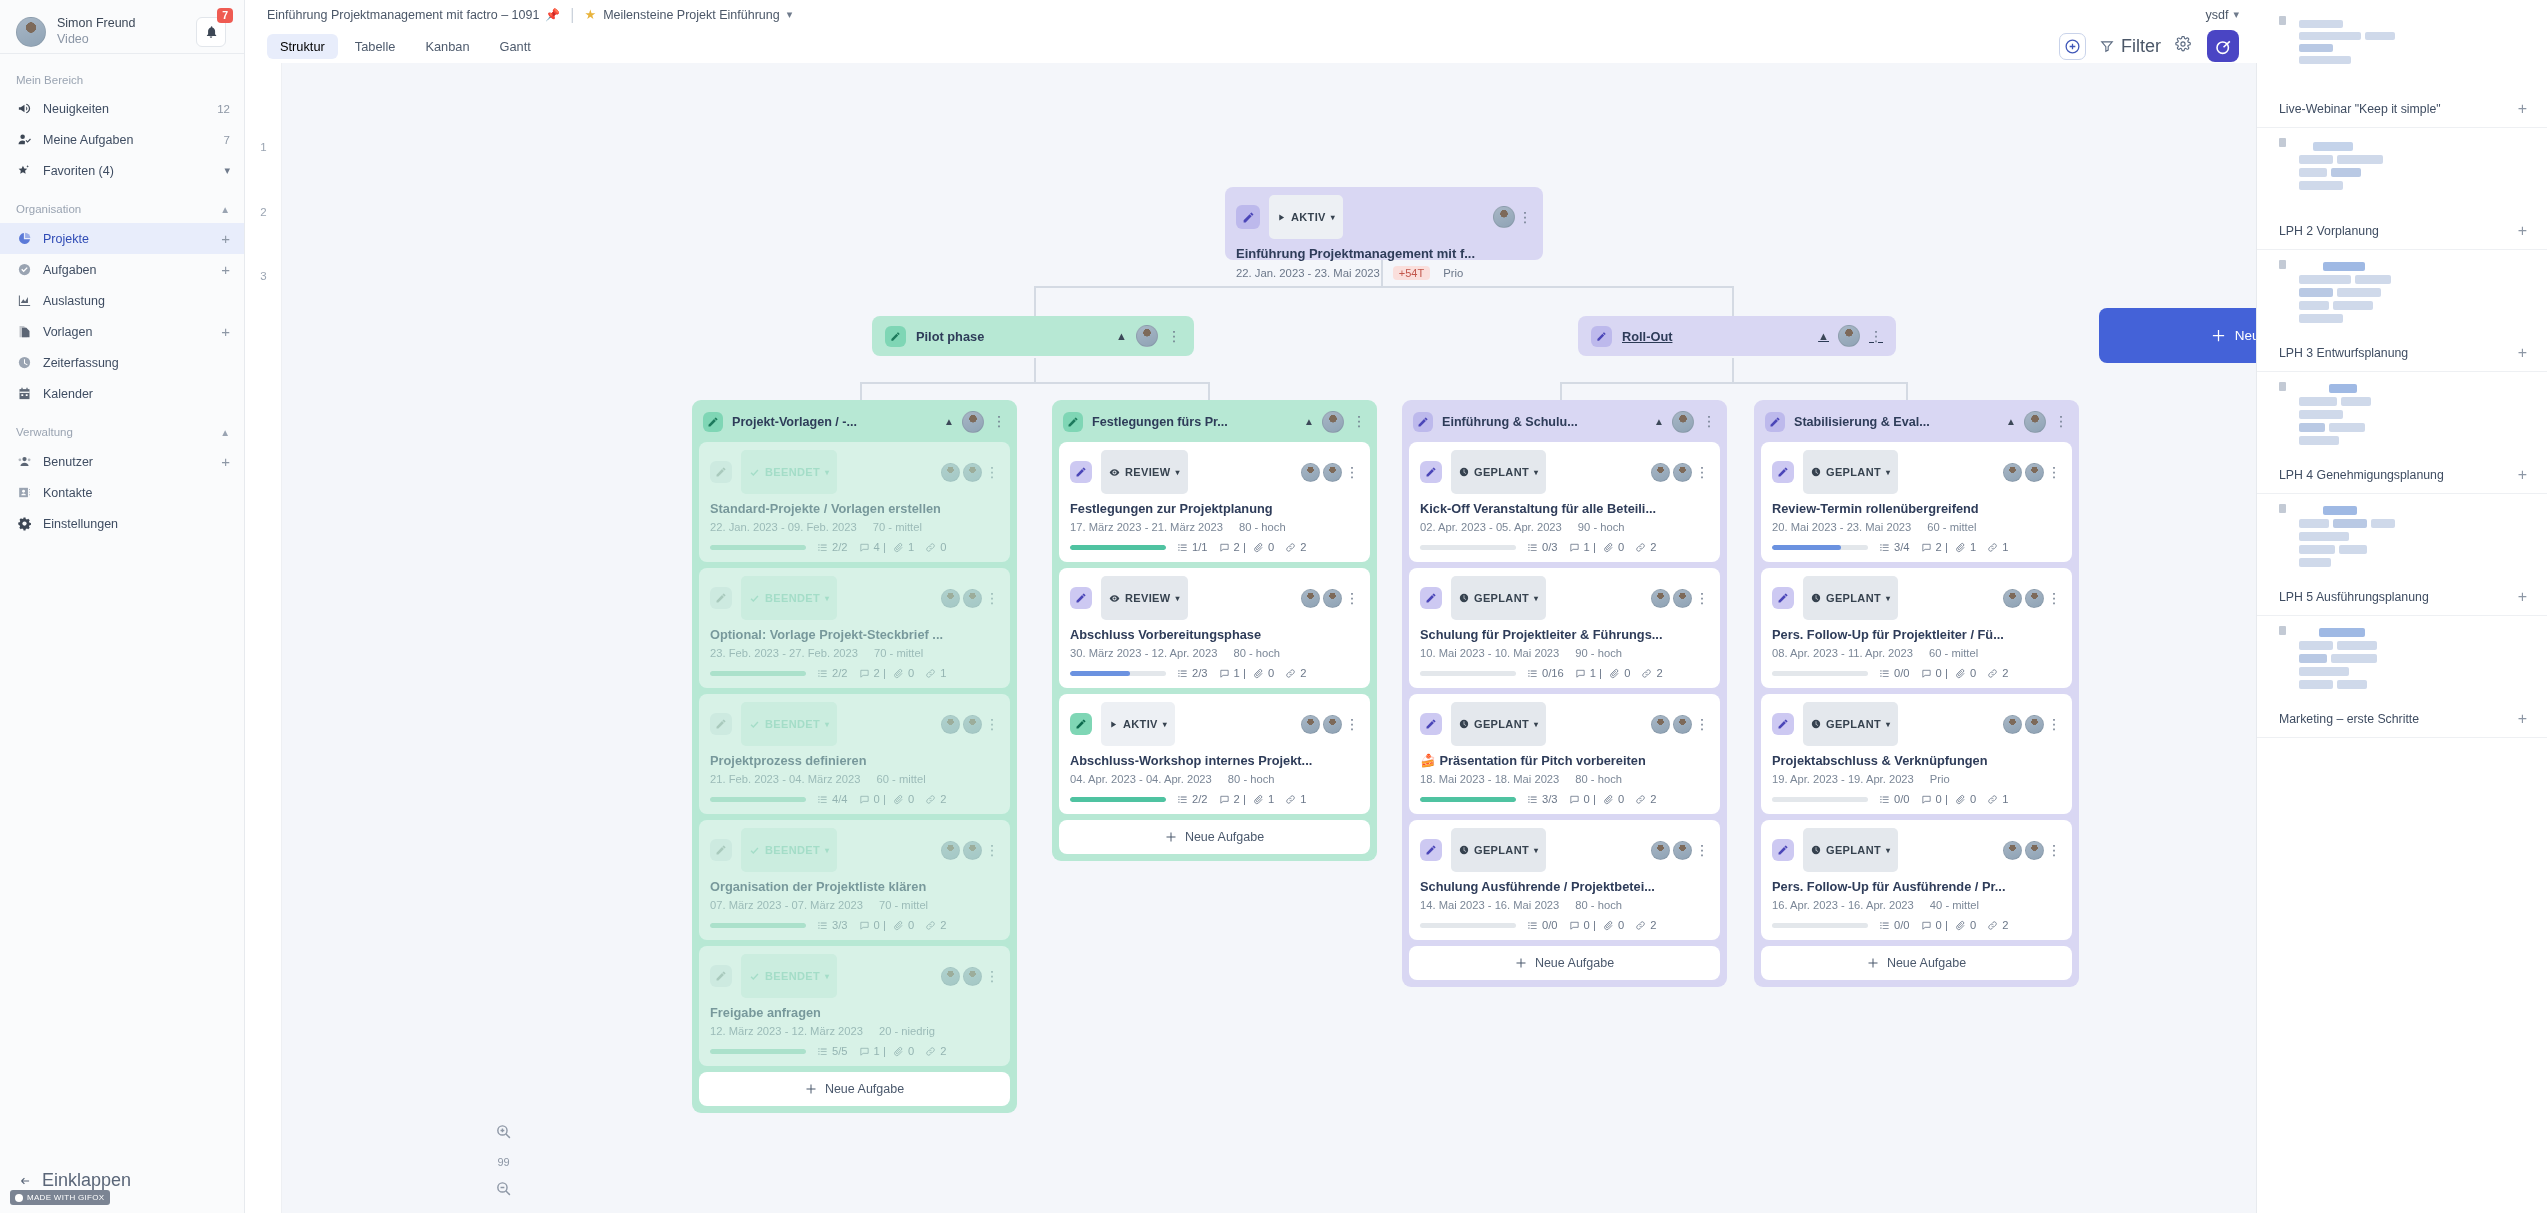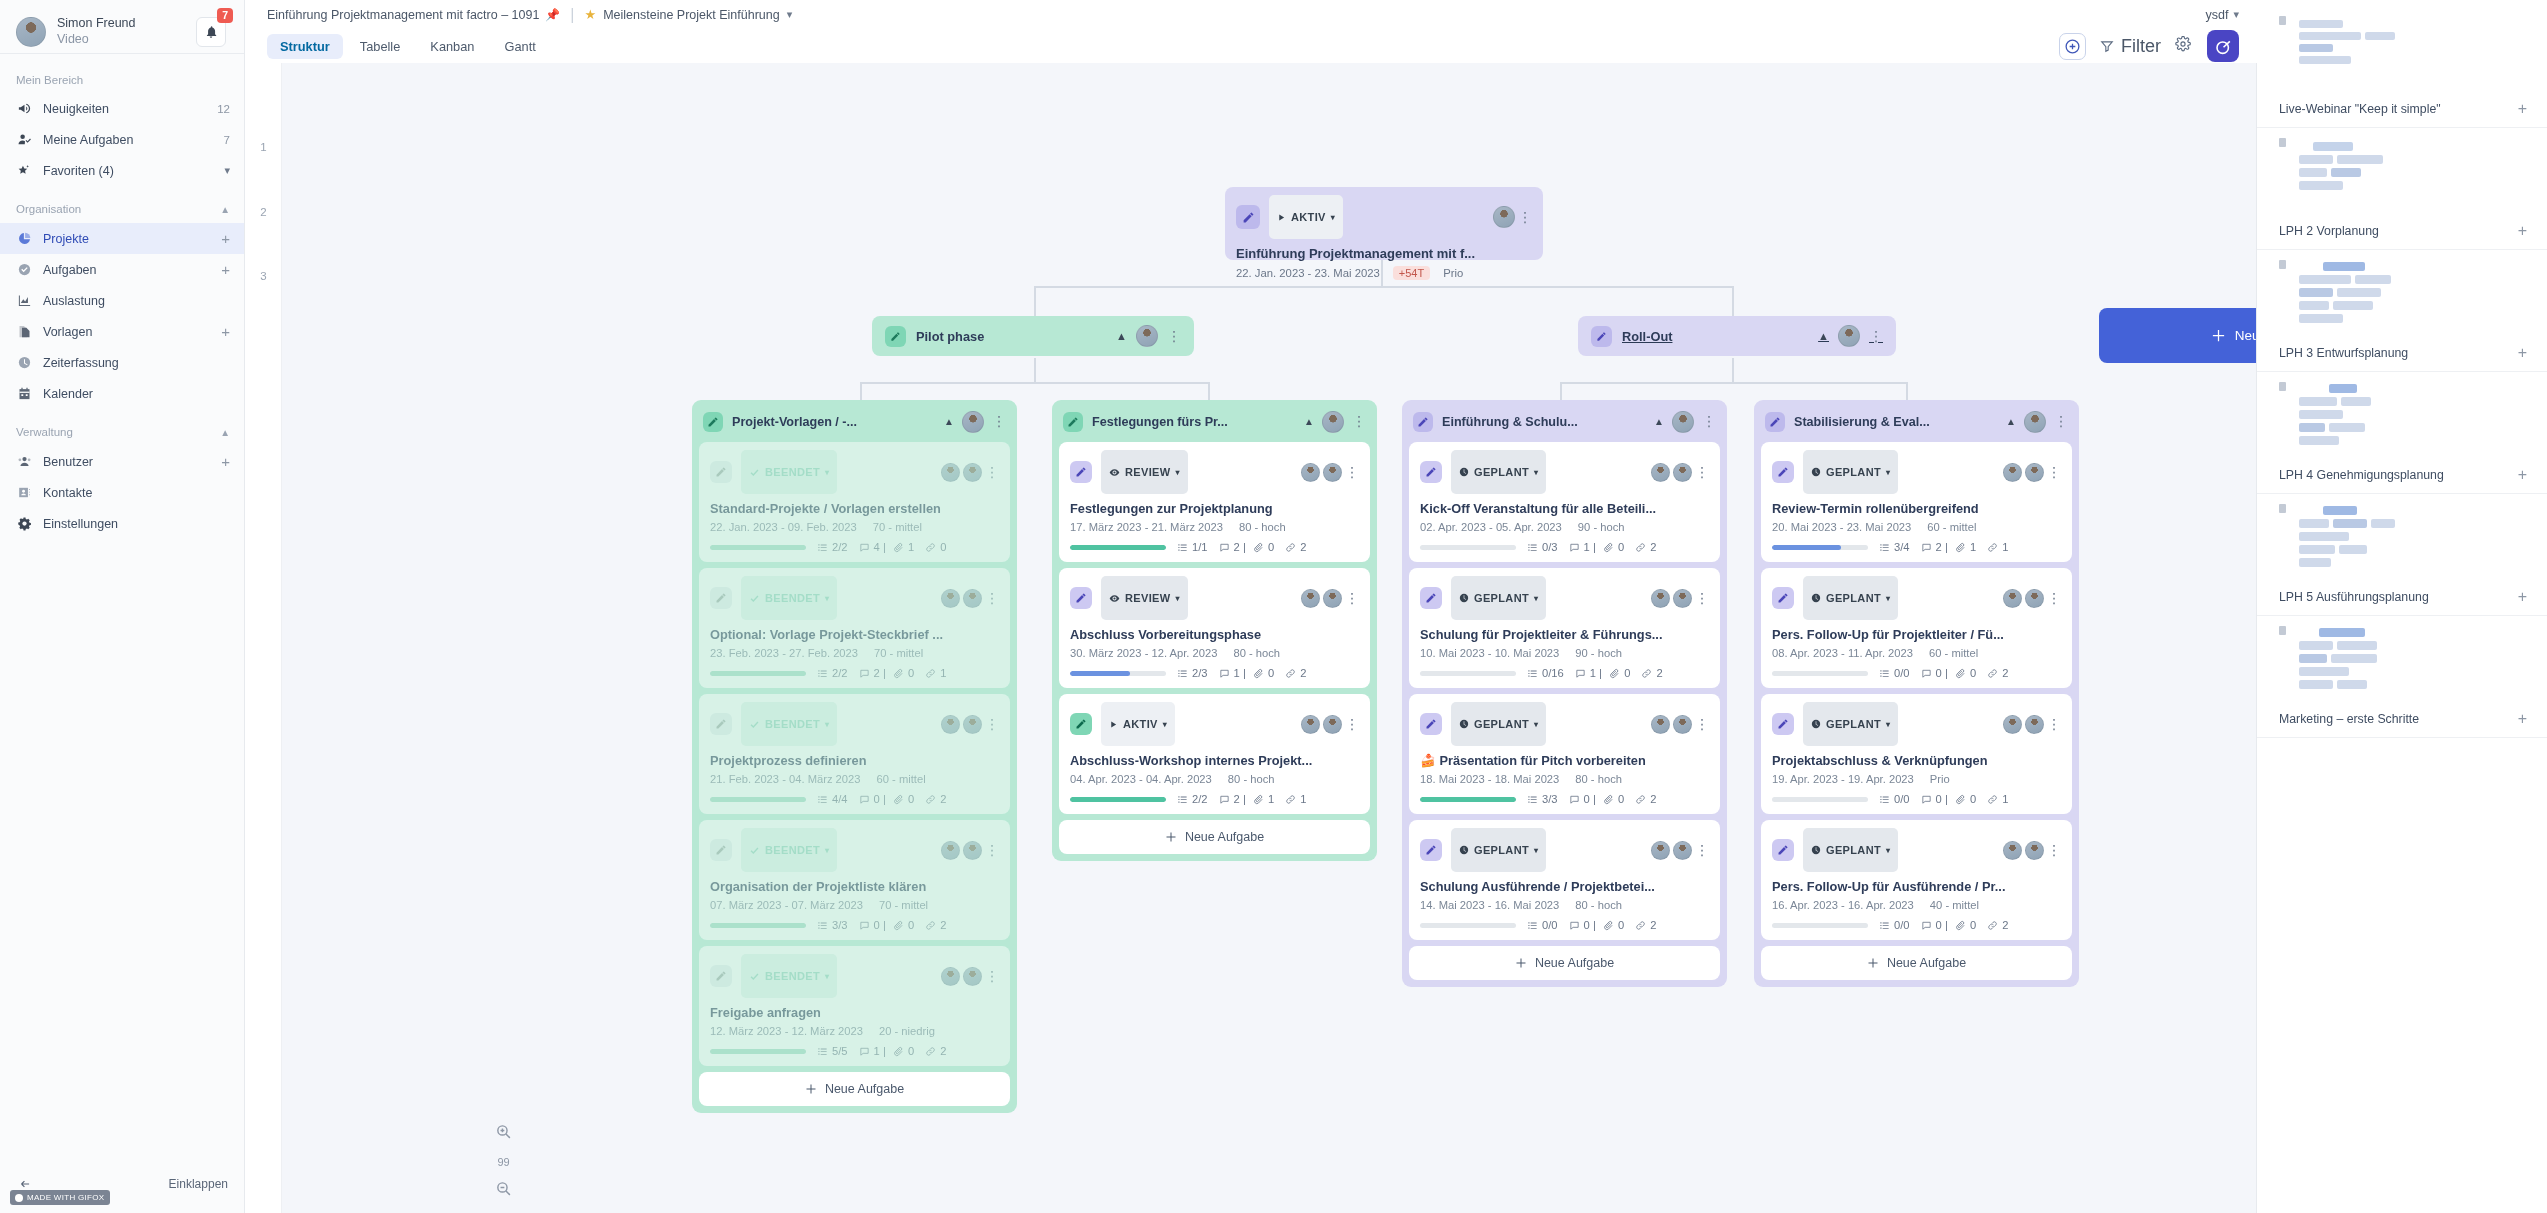--- a/index.html
+++ b/index.html
@@ -59,41 +59,41 @@
     display: flex; align-items: center; gap: 11px;
     padding: 0 14px 0 16px; height: 31px; font-size: 12.5px; color: #3f4d62;
     position: relative;
   }
   .sb-item.active { background: #e8edfb; color: #2f4bb5; font-weight: 500; }
   .sb-item .ic { width: 16px; display: flex; justify-content: center; flex: none; }
   .sb-item .cnt { margin-left: auto; font-size: 11.5px; color: #8d97a5; }
   .sb-item .plus { margin-left: auto; font-size: 15px; color: #8d97a5; line-height: 1; }
   .sb-foot {
     margin-top: auto; display: flex; align-items: center; gap: 10px;
-    padding: 0 16px 22px 18px; font-size: 12px; color: #5a6678; justify-content: space-between;
+    padding: 0 16px 22px 18px; font-size: 18px; color: #5a6678;
   }
   .gifox {
     position: absolute; left: 10px; bottom: 8px;
     background: #7b8493; color: #fff; font-size: 8px; letter-spacing: .3px;
     border-radius: 3px; padding: 3px 6px 3px 5px; display: flex; align-items: center; gap: 4px;
   }
 
   
   .main { flex: 1; display: flex; flex-direction: column; min-width: 0; }
   .topbar { height: 29px; display: flex; align-items: center; padding: 0 18px 0 22px; }
   .crumb { font-size: 12.5px; color: #4b5768; }
   .crumb-sep { color: #ccd3dc; margin: 0 10px; }
   .star { color: #e8b33c; font-size: 13px; }
   .pin { color: #5e6b7e; font-size: 12px; margin-left: 6px; }
   .topbar-right { margin-left: auto; display: flex; align-items: center; gap: 8px; }
   .ysdf { font-size: 12.5px; color: #4b5768; display: flex; align-items: center; gap: 5px; }
 
   .tabbar { height: 34px; display: flex; align-items: center; padding: 0 18px 0 22px; gap: 4px; }
   .tab { font-size: 12.8px; color: #4e5b6d; padding: 5px 13px; border-radius: 6px; }
-  .tab.active { background: #e8edfb; color: #0369a1; font-weight: 700; }
+  .tab.active { background: #e8edfb; color: #000000; font-weight: 400; }
   .tabbar-right { margin-left: auto; display: flex; align-items: center; gap: 14px; }
   .icon-btn-outline {
     width: 27px; height: 27px; border: 1px solid #c9d3ea; border-radius: 7px;
     display: flex; align-items: center; justify-content: center; color: #3f57b8;
   }
   .filter-btn { display: flex; align-items: center; gap: 7px; font-size: 18px; color: #4b5768; }
   .logo-tile {
     width: 32px; height: 32px; border-radius: 8px; background: #4a45c4;
     display: flex; align-items: center; justify-content: center; margin-left: 2px;
   }

